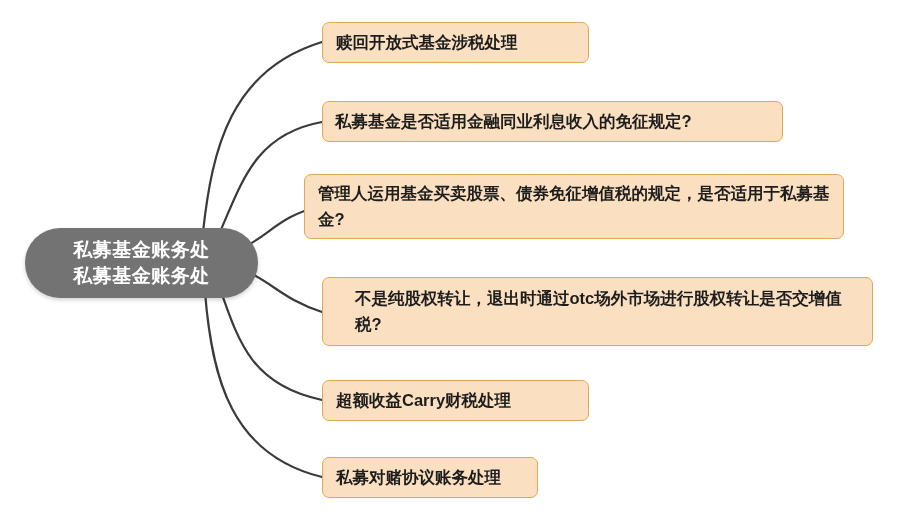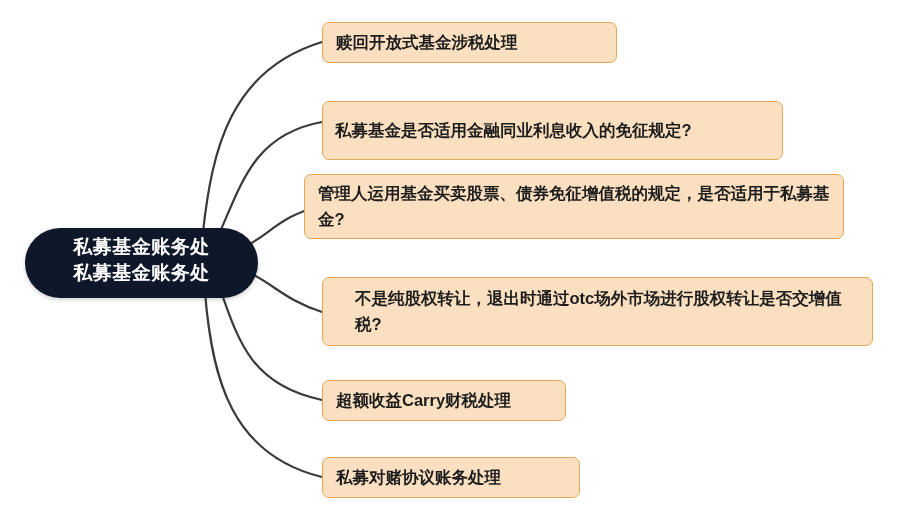--- a/index.html
+++ b/index.html
@@ -21,32 +21,32 @@
     position: absolute;
     left: 0;
     top: 0;
     width: 898px;
     height: 523px;
     pointer-events: none;
   }
   .root-node {
     position: absolute;
     display: flex;
-    align-items: flex-start;
+    align-items: center;
     justify-content: center;
     text-align: center;
-    background: #0f172a;
+    background: #737373;
     color: #ffffff;
     border-radius: 38px;
     font-weight: bold;
     font-size: 19px;
     line-height: 1.35;
     letter-spacing: 0.5px;
     box-shadow: 0 2px 4px rgba(0,0,0,0.18);
-    padding: 6px 10px;
+    padding: 22px 10px;
     box-sizing: border-box;
   }
   .leaf-node {
     position: absolute;
     background: #fae0c0;
     border: 1.6px solid #e3a857;
     border-radius: 7px;
     color: #1d1d1d;
     font-weight: bold;
     font-size: 16.5px;
@@ -76,37 +76,37 @@
     </g>
   </svg>
 
   <div class="root-node" style="left:25px; top:228px; width:233px; height:70px;">
     <div>
       <div>私募基金账务处</div>
       <div>私募基金账务处</div>
     </div>
   </div>
 
-  <div class="leaf-node" style="left:322px; top:22px; width:295px; height:41px;">
+  <div class="leaf-node" style="left:322px; top:22px; width:267px; height:41px;">
     <span>赎回开放式基金涉税处理</span>
   </div>
 
-  <div class="leaf-node" style="left:322px; top:101px; width:461px; height:59px;padding-left:12px;">
+  <div class="leaf-node" style="left:322px; top:101px; width:461px; height:41px;padding-left:12px;">
     <span>私募基金是否适用金融同业利息收入的免征规定?</span>
   </div>
 
   <div class="leaf-node" style="left:304px; top:174px; width:540px; height:65px;">
     <span>管理人运用基金买卖股票、债券免征增值税的规定，是否适用于私募基金?</span>
   </div>
 
   <div class="leaf-node" style="left:322px; top:277px; width:551px; height:69px;padding-left:32px;">
     <span>不是纯股权转让，退出时通过otc场外市场进行股权转让是否交增值税?</span>
   </div>
 
-  <div class="leaf-node" style="left:322px; top:380px; width:244px; height:41px;">
+  <div class="leaf-node" style="left:322px; top:380px; width:267px; height:41px;">
     <span>超额收益Carry财税处理</span>
   </div>
 
-  <div class="leaf-node" style="left:322px; top:457px; width:258px; height:41px;">
+  <div class="leaf-node" style="left:322px; top:457px; width:216px; height:41px;">
     <span>私募对赌协议账务处理</span>
   </div>
 
 </div>
 
 </body></html>

